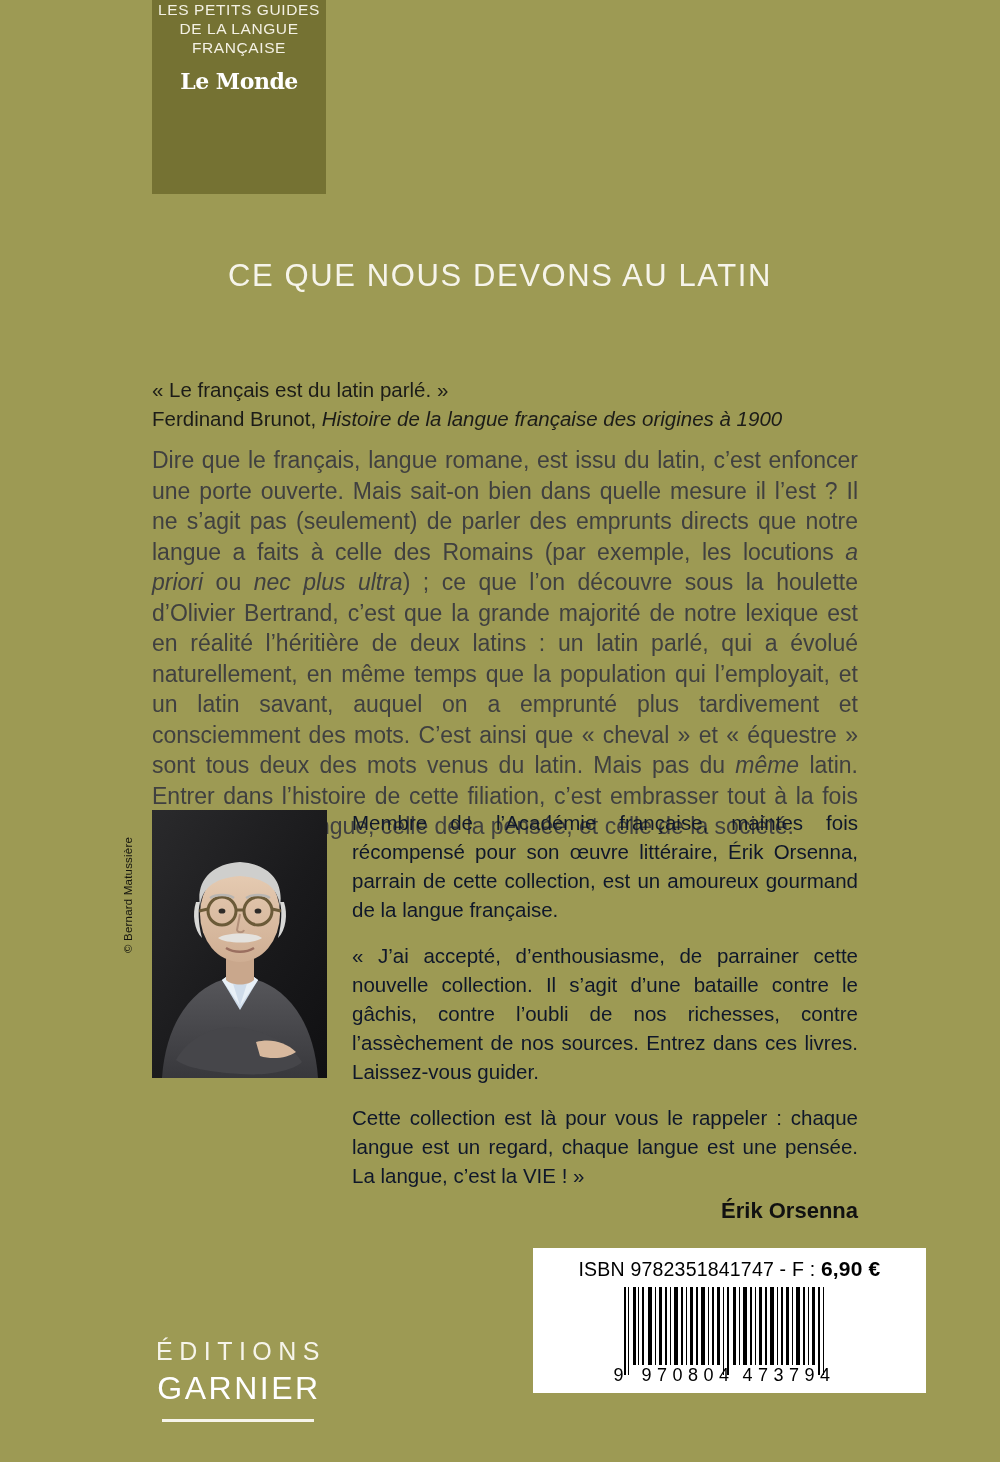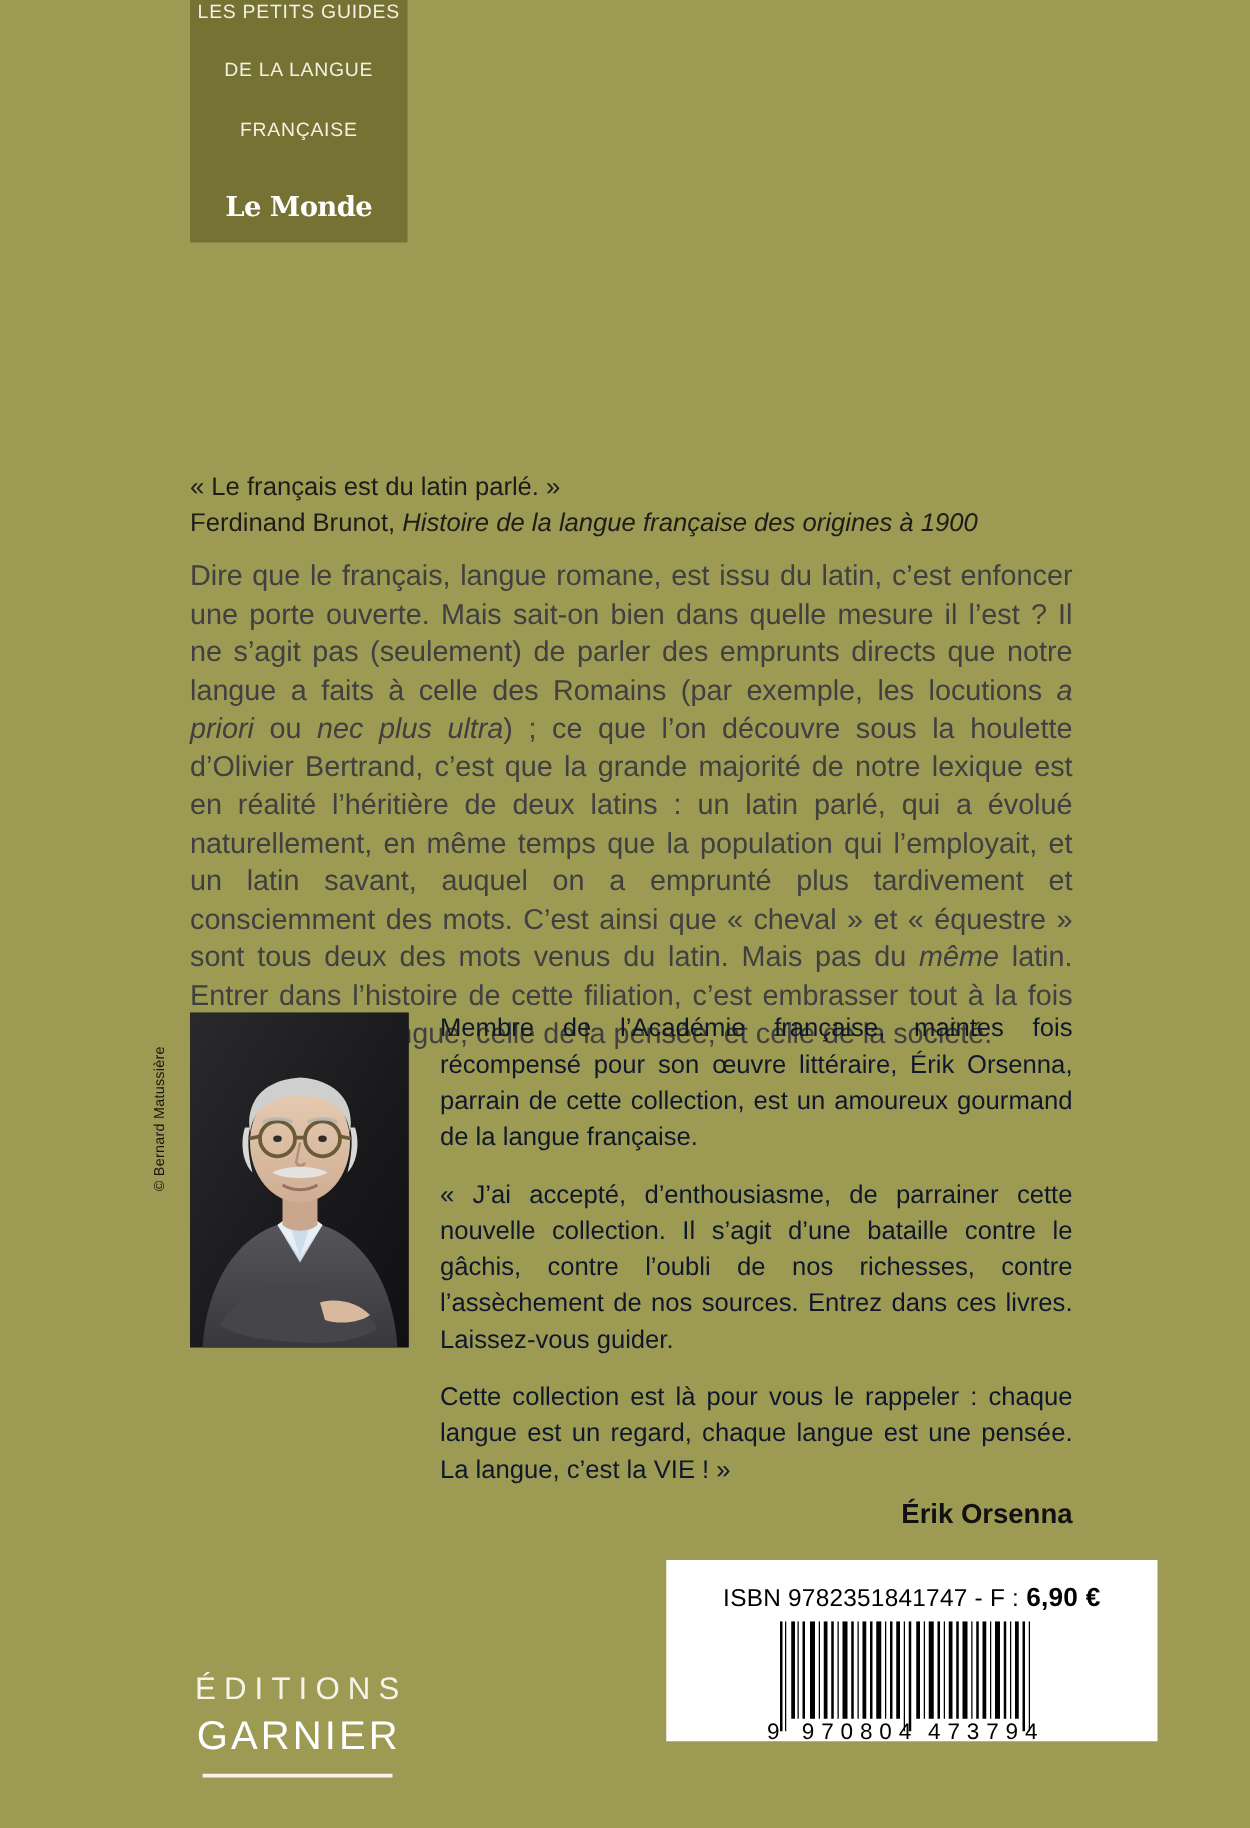--- a/index.html
+++ b/index.html
@@ -22,21 +22,21 @@
   .logo-box {
     position: absolute;
     left: 152px;
     top: 0px;
     width: 174px;
     height: 194px;
     background: #757233;
     display: flex;
     flex-direction: column;
     align-items: center;
-    justify-content: space-between;
+    justify-content: flex-start;
     padding-bottom: 10px;
     box-sizing: border-box;
   }
   .logo-line {
     color: #f4f1e4;
     font-size: 15.5px;
     letter-spacing: 0.6px;
     line-height: 19px;
     text-align: center;
     font-weight: 400;
@@ -178,21 +178,21 @@
 
   
   .barcode-panel {
     position: absolute;
     left: 533px;
     top: 1248px;
     width: 393px;
     height: 145px;
     background: #ffffff;
     box-sizing: border-box;
-    padding-top: 19px;
+    padding-top: 9px;
   }
   .isbn-line {
     text-align: center;
     font-size: 19.5px;
     color: #000;
     letter-spacing: 0.2px;
     white-space: nowrap;
   }
   .isbn-line .price { font-weight: 700; font-size: 21px; }
   .barcode-area {
@@ -223,20 +223,21 @@
 
 <div class="page">
 
   <div class="logo-box">
     <div class="logo-line">LES PETITS GUIDES</div>
     <div class="logo-line">DE LA LANGUE</div>
     <div class="logo-line">FRANÇAISE</div>
     <div class="logo-masthead">Le Monde</div>
   </div>
 
+  <div class="book-title">CE QUE NOUS DEVONS AU LATIN</div>
 
   <div class="body-col">
     <div class="epigraph">
       <div>« Le français est du latin parlé. »</div>
       <div class="src"><span>Ferdinand Brunot, </span><em>Histoire de la langue française des origines à 1900</em></div>
     </div>
     <p class="blurb"><span>Dire que le français, langue romane, est issu du latin, c’est enfoncer une porte ouverte. Mais sait-on bien dans quelle mesure il l’est ? Il ne s’agit pas (seulement) de parler des emprunts directs que notre langue a faits à celle des Romains (par exemple, les locutions </span><em>a priori</em><span> ou </span><em>nec plus ultra</em><span>) ; ce que l’on découvre sous la houlette d’Olivier Bertrand, c’est que la grande majorité de notre lexique est en réalité l’héritière de deux latins : un latin parlé, qui a évolué naturellement, en même temps que la population qui l’employait, et un latin savant, auquel on a emprunté plus tardivement et consciemment des mots. C’est ainsi que « cheval » et « équestre » sont tous deux des mots venus du latin. Mais pas du </span><em>même</em><span> latin. Entrer dans l’histoire de cette filiation, c’est embrasser tout à la fois l’histoire de la langue, celle de la pensée, et celle de la société.</span></p>
   </div>
 
   <div class="photo-frame">

